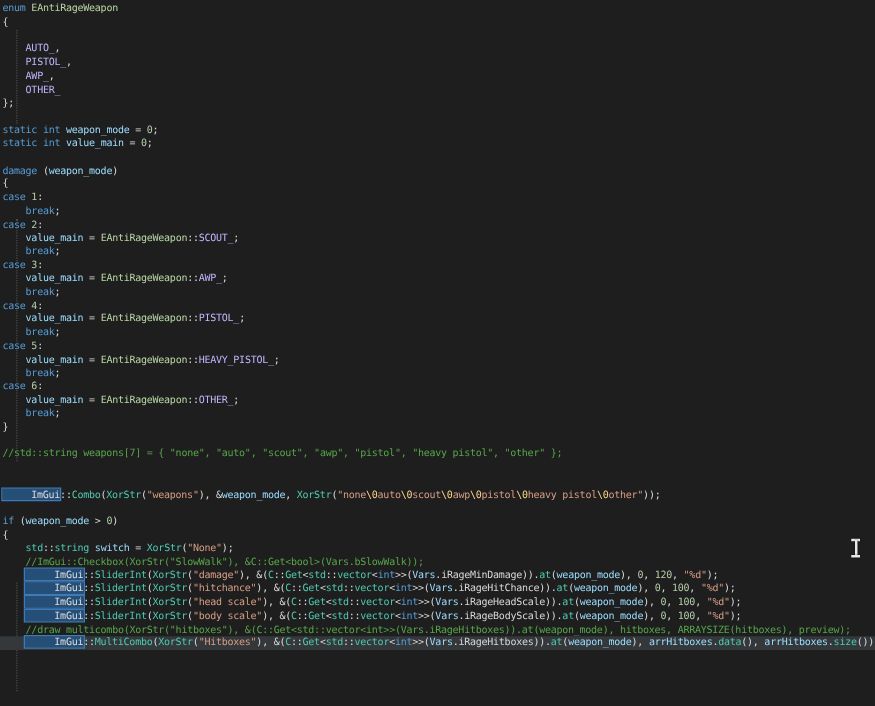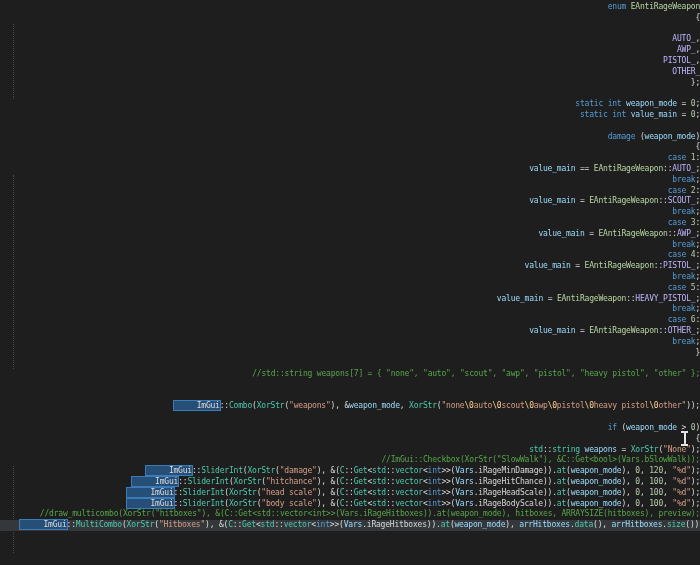--- a/index.html
+++ b/index.html
@@ -7,21 +7,21 @@
     width:700px; height:565px; overflow:hidden;
     background:var(--bg,#1e1e1e);
   }
   .editor {
     position:relative; width:700px; height:565px;
     font-family:"DejaVu Sans Mono", monospace;
     font-size:8px; letter-spacing:-0.2px; line-height:10.8px;
     padding:2px 0 0 2px; cursor:text; background:var(--bg);
   }
   #code { position:relative; z-index:2; }
-  .l { height:10.8px; white-space:pre;text-align:right; }
+  .l { height:10.8px; white-space:pre; }
   .l.cur { background:var(--curline); margin-left:-2px; padding-left:2px; width:700px; }
   .tk-k { color:var(--kw); }
   .tk-t { color:var(--type); }
   .tk-e { color:var(--enumname); }
   .tk-m { color:var(--enummember); }
   .tk-v { color:var(--variable); }
   .tk-f { color:var(--field); }
   .tk-n { color:var(--number); }
   .tk-s { color:var(--string); }
   .tk-x { color:var(--escape); }
@@ -43,32 +43,31 @@
   <div id="guides">
       <div class="guide" style="top: 23.6px; height: 75.6px;"></div>
       <div class="guide" style="top: 174.8px; height: 194.4px;"></div>
       <div class="guide" style="top: 466.4px; height: 86.4px;"></div>
     </div>
   <div id="code">
       <div class="l"><span class="tk-k">enum</span><span class="tk-p"> </span><span class="tk-e">EAntiRageWeapon</span></div>
       <div class="l"><span class="tk-p">{</span></div>
       <div class="l"></div>
       <div class="l"><span class="tk-p">    </span><span class="tk-m">AUTO_</span><span class="tk-p">,</span></div>
+      <div class="l"><span class="tk-p">    </span><span class="tk-m">PISTOL_</span><span class="tk-p">,</span></div>
       <div class="l"><span class="tk-p">    </span><span class="tk-m">AWP_</span><span class="tk-p">,</span></div>
-      <div class="l"><span class="tk-p">    </span><span class="tk-m">PISTOL_</span><span class="tk-p">,</span></div>
       <div class="l"><span class="tk-p">    </span><span class="tk-m">OTHER_</span></div>
       <div class="l"><span class="tk-p">};</span></div>
       <div class="l"></div>
       <div class="l"><span class="tk-k">static</span><span class="tk-p"> </span><span class="tk-k">int</span><span class="tk-p"> </span><span class="tk-v">weapon_mode</span><span class="tk-p"> = </span><span class="tk-n">0</span><span class="tk-p">;</span></div>
       <div class="l"><span class="tk-k">static</span><span class="tk-p"> </span><span class="tk-k">int</span><span class="tk-p"> </span><span class="tk-v">value_main</span><span class="tk-p"> = </span><span class="tk-n">0</span><span class="tk-p">;</span></div>
       <div class="l"></div>
       <div class="l"><span class="tk-k">damage</span><span class="tk-p"> (</span><span class="tk-v">weapon_mode</span><span class="tk-p">)</span></div>
       <div class="l"><span class="tk-p">{</span></div>
       <div class="l"><span class="tk-k">case</span><span class="tk-p"> </span><span class="tk-n">1</span><span class="tk-p">:</span></div>
-      <div class="l"><span class="tk-p">    </span><span class="tk-v">value_main</span><span class="tk-p"> == </span><span class="tk-e">EAntiRageWeapon</span><span class="tk-p">::</span><span class="tk-m">AUTO_</span><span class="tk-p">;</span></div>
       <div class="l"><span class="tk-p">    </span><span class="tk-k">break</span><span class="tk-p">;</span></div>
       <div class="l"><span class="tk-k">case</span><span class="tk-p"> </span><span class="tk-n">2</span><span class="tk-p">:</span></div>
       <div class="l"><span class="tk-p">    </span><span class="tk-v">value_main</span><span class="tk-p"> = </span><span class="tk-e">EAntiRageWeapon</span><span class="tk-p">::</span><span class="tk-m">SCOUT_</span><span class="tk-p">;</span></div>
       <div class="l"><span class="tk-p">    </span><span class="tk-k">break</span><span class="tk-p">;</span></div>
       <div class="l"><span class="tk-k">case</span><span class="tk-p"> </span><span class="tk-n">3</span><span class="tk-p">:</span></div>
       <div class="l"><span class="tk-p">    </span><span class="tk-v">value_main</span><span class="tk-p"> = </span><span class="tk-e">EAntiRageWeapon</span><span class="tk-p">::</span><span class="tk-m">AWP_</span><span class="tk-p">;</span></div>
       <div class="l"><span class="tk-p">    </span><span class="tk-k">break</span><span class="tk-p">;</span></div>
       <div class="l"><span class="tk-k">case</span><span class="tk-p"> </span><span class="tk-n">4</span><span class="tk-p">:</span></div>
       <div class="l"><span class="tk-p">    </span><span class="tk-v">value_main</span><span class="tk-p"> = </span><span class="tk-e">EAntiRageWeapon</span><span class="tk-p">::</span><span class="tk-m">PISTOL_</span><span class="tk-p">;</span></div>
       <div class="l"><span class="tk-p">    </span><span class="tk-k">break</span><span class="tk-p">;</span></div>
@@ -80,21 +79,21 @@
       <div class="l"><span class="tk-p">    </span><span class="tk-k">break</span><span class="tk-p">;</span></div>
       <div class="l"><span class="tk-p">}</span></div>
       <div class="l"></div>
       <div class="l"><span class="tk-c">//std::string weapons[7] = { "none", "auto", "scout", "awp", "pistol", "heavy pistol", "other" };</span></div>
       <div class="l"></div>
       <div class="l"></div>
       <div class="l"><span class="tk-i">ImGui</span><span class="tk-p">::</span><span class="tk-t">Combo</span><span class="tk-p">(</span><span class="tk-t">XorStr</span><span class="tk-p">(</span><span class="tk-s">"weapons"</span><span class="tk-p">), &amp;</span><span class="tk-v">weapon_mode</span><span class="tk-p">, </span><span class="tk-t">XorStr</span><span class="tk-p">(</span><span class="tk-s">"none</span><span class="tk-x">\0</span><span class="tk-s">auto</span><span class="tk-x">\0</span><span class="tk-s">scout</span><span class="tk-x">\0</span><span class="tk-s">awp</span><span class="tk-x">\0</span><span class="tk-s">pistol</span><span class="tk-x">\0</span><span class="tk-s">heavy pistol</span><span class="tk-x">\0</span><span class="tk-s">other"</span><span class="tk-p">));</span></div>
       <div class="l"></div>
       <div class="l"><span class="tk-k">if</span><span class="tk-p"> (</span><span class="tk-v">weapon_mode</span><span class="tk-p"> &gt; </span><span class="tk-n">0</span><span class="tk-p">)</span></div>
       <div class="l"><span class="tk-p">{</span></div>
-      <div class="l"><span class="tk-p">    </span><span class="tk-t">std</span><span class="tk-p">::</span><span class="tk-t">string</span><span class="tk-p"> </span><span class="tk-v">weapons</span><span class="tk-p"> = </span><span class="tk-t">XorStr</span><span class="tk-p">(</span><span class="tk-s">"None"</span><span class="tk-p">);</span></div>
+      <div class="l"><span class="tk-p">    </span><span class="tk-t">std</span><span class="tk-p">::</span><span class="tk-t">string</span><span class="tk-p"> </span><span class="tk-v">switch</span><span class="tk-p"> = </span><span class="tk-t">XorStr</span><span class="tk-p">(</span><span class="tk-s">"None"</span><span class="tk-p">);</span></div>
       <div class="l"><span class="tk-p">    </span><span class="tk-c">//ImGui::Checkbox(XorStr("SlowWalk"), &amp;C::Get&lt;bool&gt;(Vars.bSlowWalk));</span></div>
       <div class="l"><span class="tk-p">    </span><span class="tk-i">ImGui</span><span class="tk-p">::</span><span class="tk-t">SliderInt</span><span class="tk-p">(</span><span class="tk-t">XorStr</span><span class="tk-p">(</span><span class="tk-s">"damage"</span><span class="tk-p">), &amp;(</span><span class="tk-t">C</span><span class="tk-p">::</span><span class="tk-t">Get</span><span class="tk-p">&lt;</span><span class="tk-t">std</span><span class="tk-p">::</span><span class="tk-t">vector</span><span class="tk-p">&lt;</span><span class="tk-k">int</span><span class="tk-p">&gt;&gt;(</span><span class="tk-v">Vars</span><span class="tk-p">.</span><span class="tk-f">iRageMinDamage</span><span class="tk-p">)).</span><span class="tk-t">at</span><span class="tk-p">(</span><span class="tk-v">weapon_mode</span><span class="tk-p">), </span><span class="tk-n">0</span><span class="tk-p">, </span><span class="tk-n">120</span><span class="tk-p">, </span><span class="tk-s">"%d"</span><span class="tk-p">);</span></div>
       <div class="l"><span class="tk-p">    </span><span class="tk-i">ImGui</span><span class="tk-p">::</span><span class="tk-t">SliderInt</span><span class="tk-p">(</span><span class="tk-t">XorStr</span><span class="tk-p">(</span><span class="tk-s">"hitchance"</span><span class="tk-p">), &amp;(</span><span class="tk-t">C</span><span class="tk-p">::</span><span class="tk-t">Get</span><span class="tk-p">&lt;</span><span class="tk-t">std</span><span class="tk-p">::</span><span class="tk-t">vector</span><span class="tk-p">&lt;</span><span class="tk-k">int</span><span class="tk-p">&gt;&gt;(</span><span class="tk-v">Vars</span><span class="tk-p">.</span><span class="tk-f">iRageHitChance</span><span class="tk-p">)).</span><span class="tk-t">at</span><span class="tk-p">(</span><span class="tk-v">weapon_mode</span><span class="tk-p">), </span><span class="tk-n">0</span><span class="tk-p">, </span><span class="tk-n">100</span><span class="tk-p">, </span><span class="tk-s">"%d"</span><span class="tk-p">);</span></div>
       <div class="l"><span class="tk-p">    </span><span class="tk-i">ImGui</span><span class="tk-p">::</span><span class="tk-t">SliderInt</span><span class="tk-p">(</span><span class="tk-t">XorStr</span><span class="tk-p">(</span><span class="tk-s">"head scale"</span><span class="tk-p">), &amp;(</span><span class="tk-t">C</span><span class="tk-p">::</span><span class="tk-t">Get</span><span class="tk-p">&lt;</span><span class="tk-t">std</span><span class="tk-p">::</span><span class="tk-t">vector</span><span class="tk-p">&lt;</span><span class="tk-k">int</span><span class="tk-p">&gt;&gt;(</span><span class="tk-v">Vars</span><span class="tk-p">.</span><span class="tk-f">iRageHeadScale</span><span class="tk-p">)).</span><span class="tk-t">at</span><span class="tk-p">(</span><span class="tk-v">weapon_mode</span><span class="tk-p">), </span><span class="tk-n">0</span><span class="tk-p">, </span><span class="tk-n">100</span><span class="tk-p">, </span><span class="tk-s">"%d"</span><span class="tk-p">);</span></div>
       <div class="l"><span class="tk-p">    </span><span class="tk-i">ImGui</span><span class="tk-p">::</span><span class="tk-t">SliderInt</span><span class="tk-p">(</span><span class="tk-t">XorStr</span><span class="tk-p">(</span><span class="tk-s">"body scale"</span><span class="tk-p">), &amp;(</span><span class="tk-t">C</span><span class="tk-p">::</span><span class="tk-t">Get</span><span class="tk-p">&lt;</span><span class="tk-t">std</span><span class="tk-p">::</span><span class="tk-t">vector</span><span class="tk-p">&lt;</span><span class="tk-k">int</span><span class="tk-p">&gt;&gt;(</span><span class="tk-v">Vars</span><span class="tk-p">.</span><span class="tk-f">iRageBodyScale</span><span class="tk-p">)).</span><span class="tk-t">at</span><span class="tk-p">(</span><span class="tk-v">weapon_mode</span><span class="tk-p">), </span><span class="tk-n">0</span><span class="tk-p">, </span><span class="tk-n">100</span><span class="tk-p">, </span><span class="tk-s">"%d"</span><span class="tk-p">);</span></div>
       <div class="l"><span class="tk-p">    </span><span class="tk-c">//draw_multicombo(XorStr("hitboxes"), &amp;(C::Get&lt;std::vector&lt;int&gt;&gt;(Vars.iRageHitboxes)).at(weapon_mode), hitboxes, ARRAYSIZE(hitboxes), preview);</span></div>
       <div class="l cur"><span class="tk-p">    </span><span class="tk-i">ImGui</span><span class="tk-p">::</span><span class="tk-t">MultiCombo</span><span class="tk-p">(</span><span class="tk-t">XorStr</span><span class="tk-p">(</span><span class="tk-s">"Hitboxes"</span><span class="tk-p">), &amp;(</span><span class="tk-t">C</span><span class="tk-p">::</span><span class="tk-t">Get</span><span class="tk-p">&lt;</span><span class="tk-t">std</span><span class="tk-p">::</span><span class="tk-t">vector</span><span class="tk-p">&lt;</span><span class="tk-k">int</span><span class="tk-p">&gt;&gt;(</span><span class="tk-v">Vars</span><span class="tk-p">.</span><span class="tk-f">iRageHitboxes</span><span class="tk-p">)).</span><span class="tk-t">at</span><span class="tk-p">(</span><span class="tk-v">weapon_mode</span><span class="tk-p">), </span><span class="tk-v">arrHitboxes</span><span class="tk-p">.</span><span class="tk-t">data</span><span class="tk-p">(), </span><span class="tk-v">arrHitboxes</span><span class="tk-p">.</span><span class="tk-t">size</span><span class="tk-p">());</span></div>
     </div>
   <div class="ibeam">
     <div class="bar top"></div>

